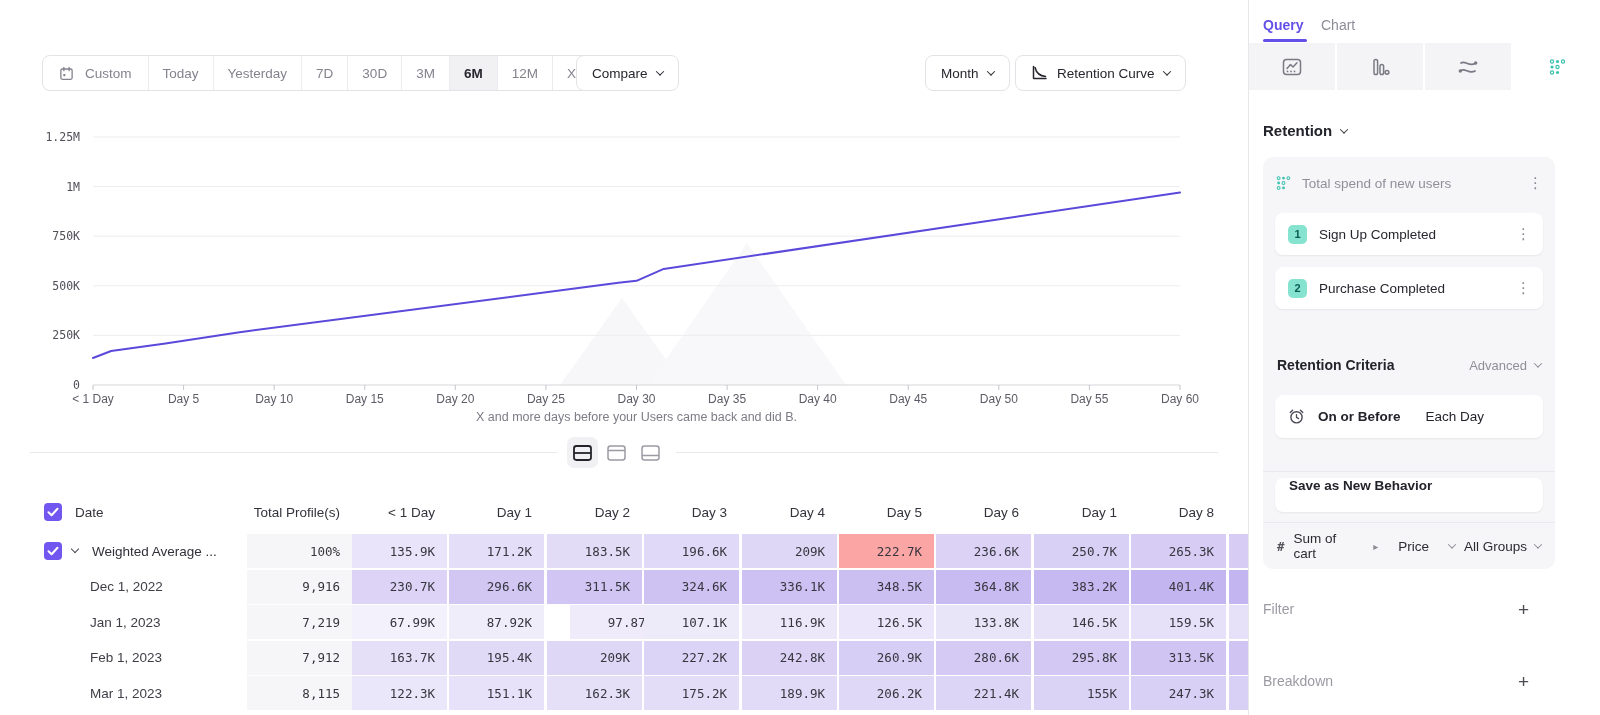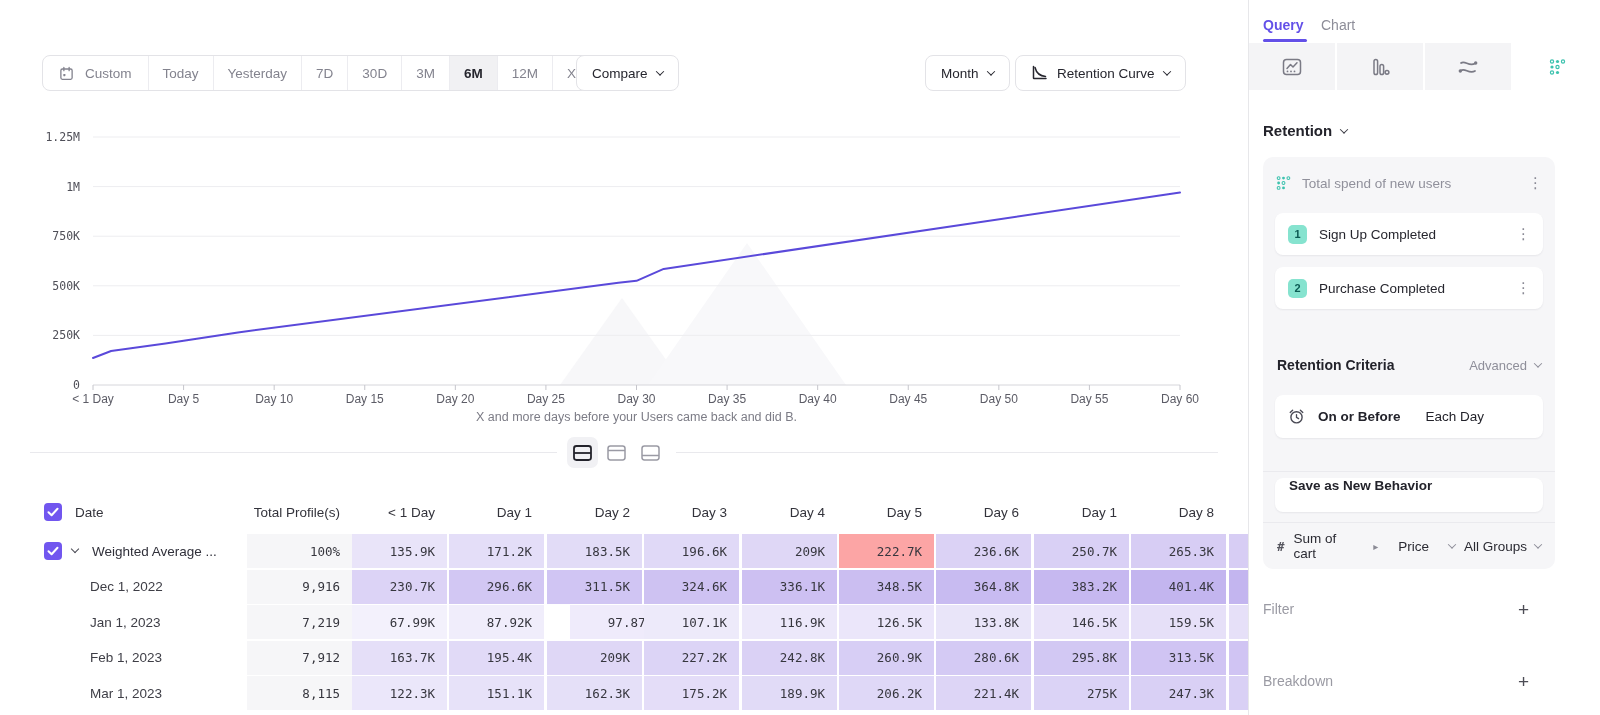--- a/index.html
+++ b/index.html
@@ -326,21 +326,21 @@
             <span class="date-label">Mar 1, 2023</span>
           </div>
           <div class="cell num" style="left: 247px; top: 676px; width: 105px; background: rgb(246, 246, 248);">8,115</div>
           <div class="cell num" style="left: 352px; top: 676px; width: 95px; background: rgb(235, 231, 250);">122.3K</div>
           <div class="cell num" style="left: 449px; top: 676px; width: 95px; background: rgb(231, 226, 249);">151.1K</div>
           <div class="cell num" style="left: 547px; top: 676px; width: 95px; background: rgb(229, 224, 248);">162.3K</div>
           <div class="cell num" style="left: 644px; top: 676px; width: 95px; background: rgb(228, 221, 248);">175.2K</div>
           <div class="cell num" style="left: 742px; top: 676px; width: 95px; background: rgb(225, 219, 247);">189.9K</div>
           <div class="cell num" style="left: 839px; top: 676px; width: 95px; background: rgb(223, 216, 247);">206.2K</div>
           <div class="cell num" style="left: 936px; top: 676px; width: 95px; background: rgb(221, 213, 246);">221.4K</div>
-          <div class="cell num" style="left: 1034px; top: 676px; width: 95px; background: rgb(219, 211, 246);">275K</div>
+          <div class="cell num" style="left: 1034px; top: 676px; width: 95px; background: rgb(219, 211, 246);">155K</div>
           <div class="cell num" style="left: 1131px; top: 676px; width: 95px; background: rgb(217, 208, 245);">247.3K</div>
           <div class="cell" style="left: 1229px; top: 676px; width: 19px; background: rgb(217, 208, 245);"></div>
         </div>
       </div>
   </div>
 
   <div class="sidebar">
     <div class="sb-tab active" style="left:14px;">
       <span>Query</span>
     </div>

